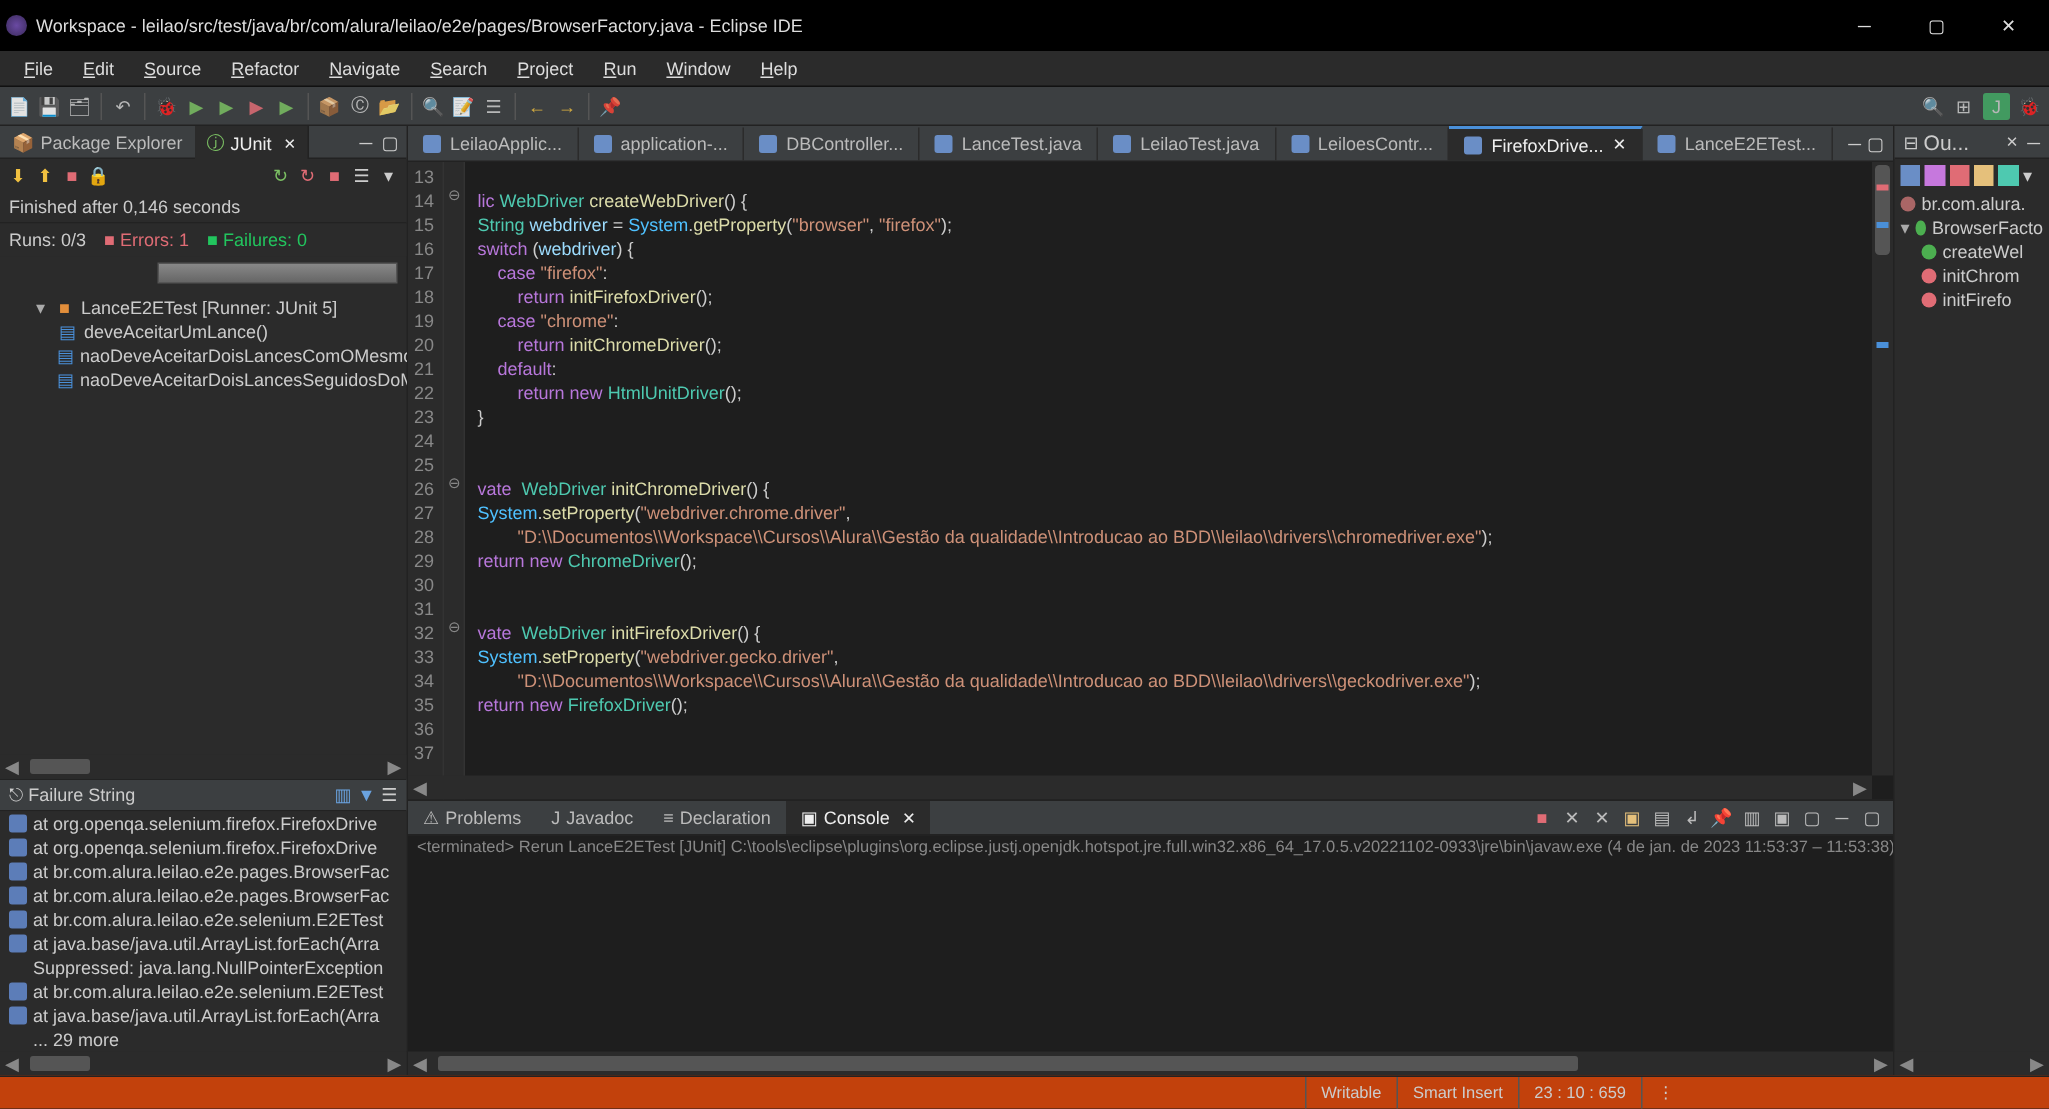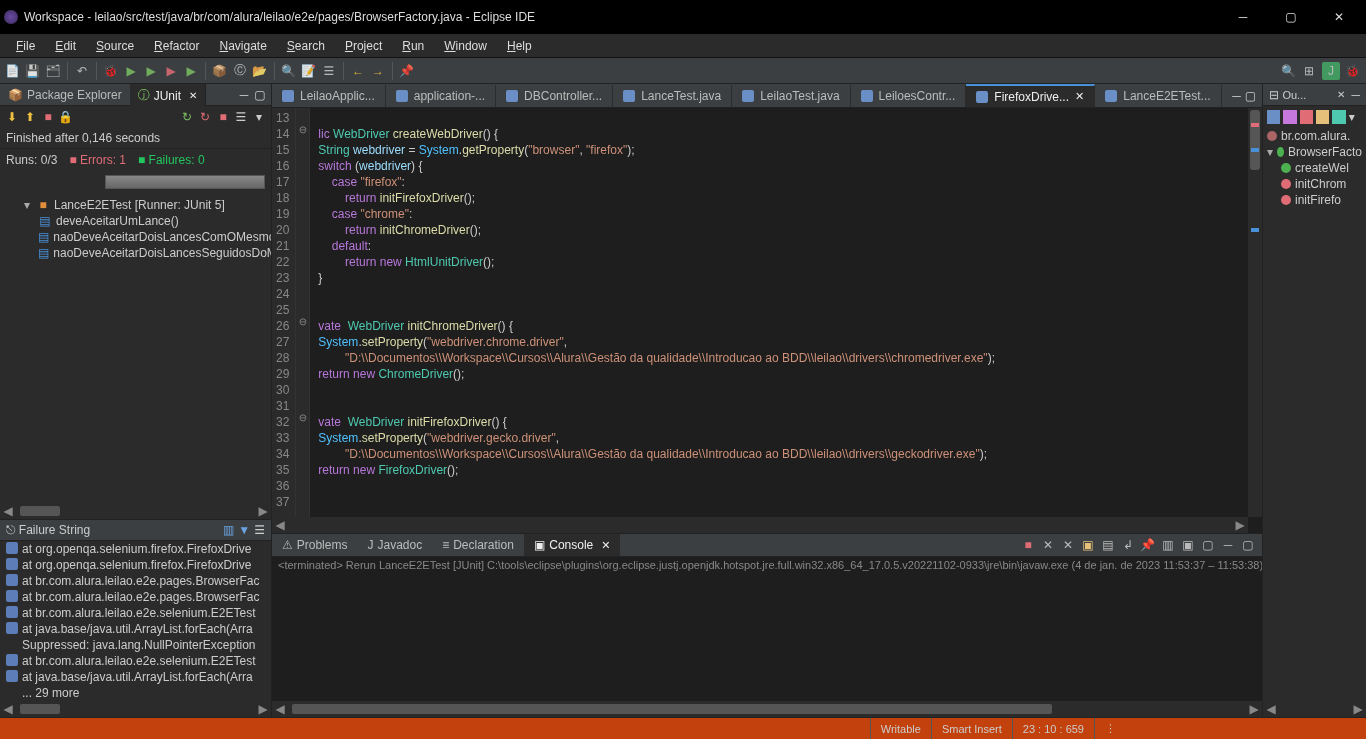--- a/index.html
+++ b/index.html
@@ -60,21 +60,21 @@
 .hscroll { height: 16px; background: #2b2b2b; display: flex; align-items: center; }
 .hscroll .thumb { width: 40px; height: 10px; background: #555; margin-left: 4px; border-radius: 2px; }
 .hscroll .track { flex: 1; }
 .hscroll .arrow { width: 16px; text-align: center; color: #888; }
 
 
 .trace-head { background: #3c3f41; height: 22px; display: flex; align-items: center; padding: 0 6px; border-top: 1px solid #222; border-bottom: 1px solid #222; }
 .trace-head .ttl { flex: 1; }
 .trace-head .ticons { display: flex; gap: 4px; }
 .trace { background: #2b2b2b; overflow: auto; max-height: 230px; }
-.trace-row { display: flex; align-items: flex-start; gap: 4px; padding: 1px 6px; white-space: nowrap; }
+.trace-row { display: flex; align-items: center; gap: 4px; padding: 1px 6px; white-space: nowrap; }
 .trace-row .sicon { width: 12px; height: 12px; background: #5c7db8; border-radius: 2px; }
 
 
 .edtabs { background: #3c3f41; height: 24px; display: flex; align-items: center; border-bottom: 1px solid #222; overflow: hidden; }
 .edtab { display: flex; align-items: center; gap: 6px; padding: 4px 10px; color: #bbb; cursor: pointer; border-right: 1px solid #2b2b2b; white-space: nowrap; }
 .edtab.active { background: #2b2b2b; color: #eee; border-top: 2px solid #4a90d9; }
 .edtab .jico { width: 12px; height: 12px; background: #6a8ec6; border-radius: 2px; display:inline-block; }
 .edtab .close { font-size: 11px; }
 .edtabs .etspacer { flex: 1; }
 .edtabs .etmin { display: flex; gap: 4px; padding-right: 6px; }
@@ -110,21 +110,21 @@
 
 .console { flex: 0 0 160px; background: #1e1e1e; display: flex; flex-direction: column; }
 .console-head { padding: 2px 6px; color: #888; white-space: nowrap; overflow: hidden; font-size: 11px; }
 .console-body { flex: 1; }
 .console .chscroll { height: 16px; background: #2b2b2b; display:flex; align-items:center; }
 .console .chscroll .arrow { width: 16px; text-align:center; color:#888; }
 .console .chscroll .thumb { width: 80%; height:10px; background:#555; border-radius:2px; }
 
 
 .rightpanel .rvtabs { background: #3c3f41; height: 22px; display: flex; align-items: center; padding: 0 6px; border-bottom: 1px solid #222; }
-.rightpanel .rvtabs .ol { flex: 1; font-size: 11px; }
+.rightpanel .rvtabs .ol { flex: 1; font-size: 14px; }
 .rightpanel .rtoolbar { padding: 4px; display: flex; gap: 3px; }
 .rightpanel .rtoolbar .rb { width: 14px; height: 14px; }
 .outline { flex: 1; overflow: hidden; }
 .outline .orow { display: flex; align-items: center; gap: 4px; padding: 1px 4px; white-space: nowrap; font-size: 11px; }
 .outline .i1 { padding-left: 18px; }
 .outline .oi { width: 10px; height: 10px; border-radius: 50%; }
 .outline .pub { background: #4caf50; }
 .outline .prv { background: #e06c75; }
 .rightpanel .rhscroll { height:16px; background:#2b2b2b; display:flex; align-items:center; }
 

